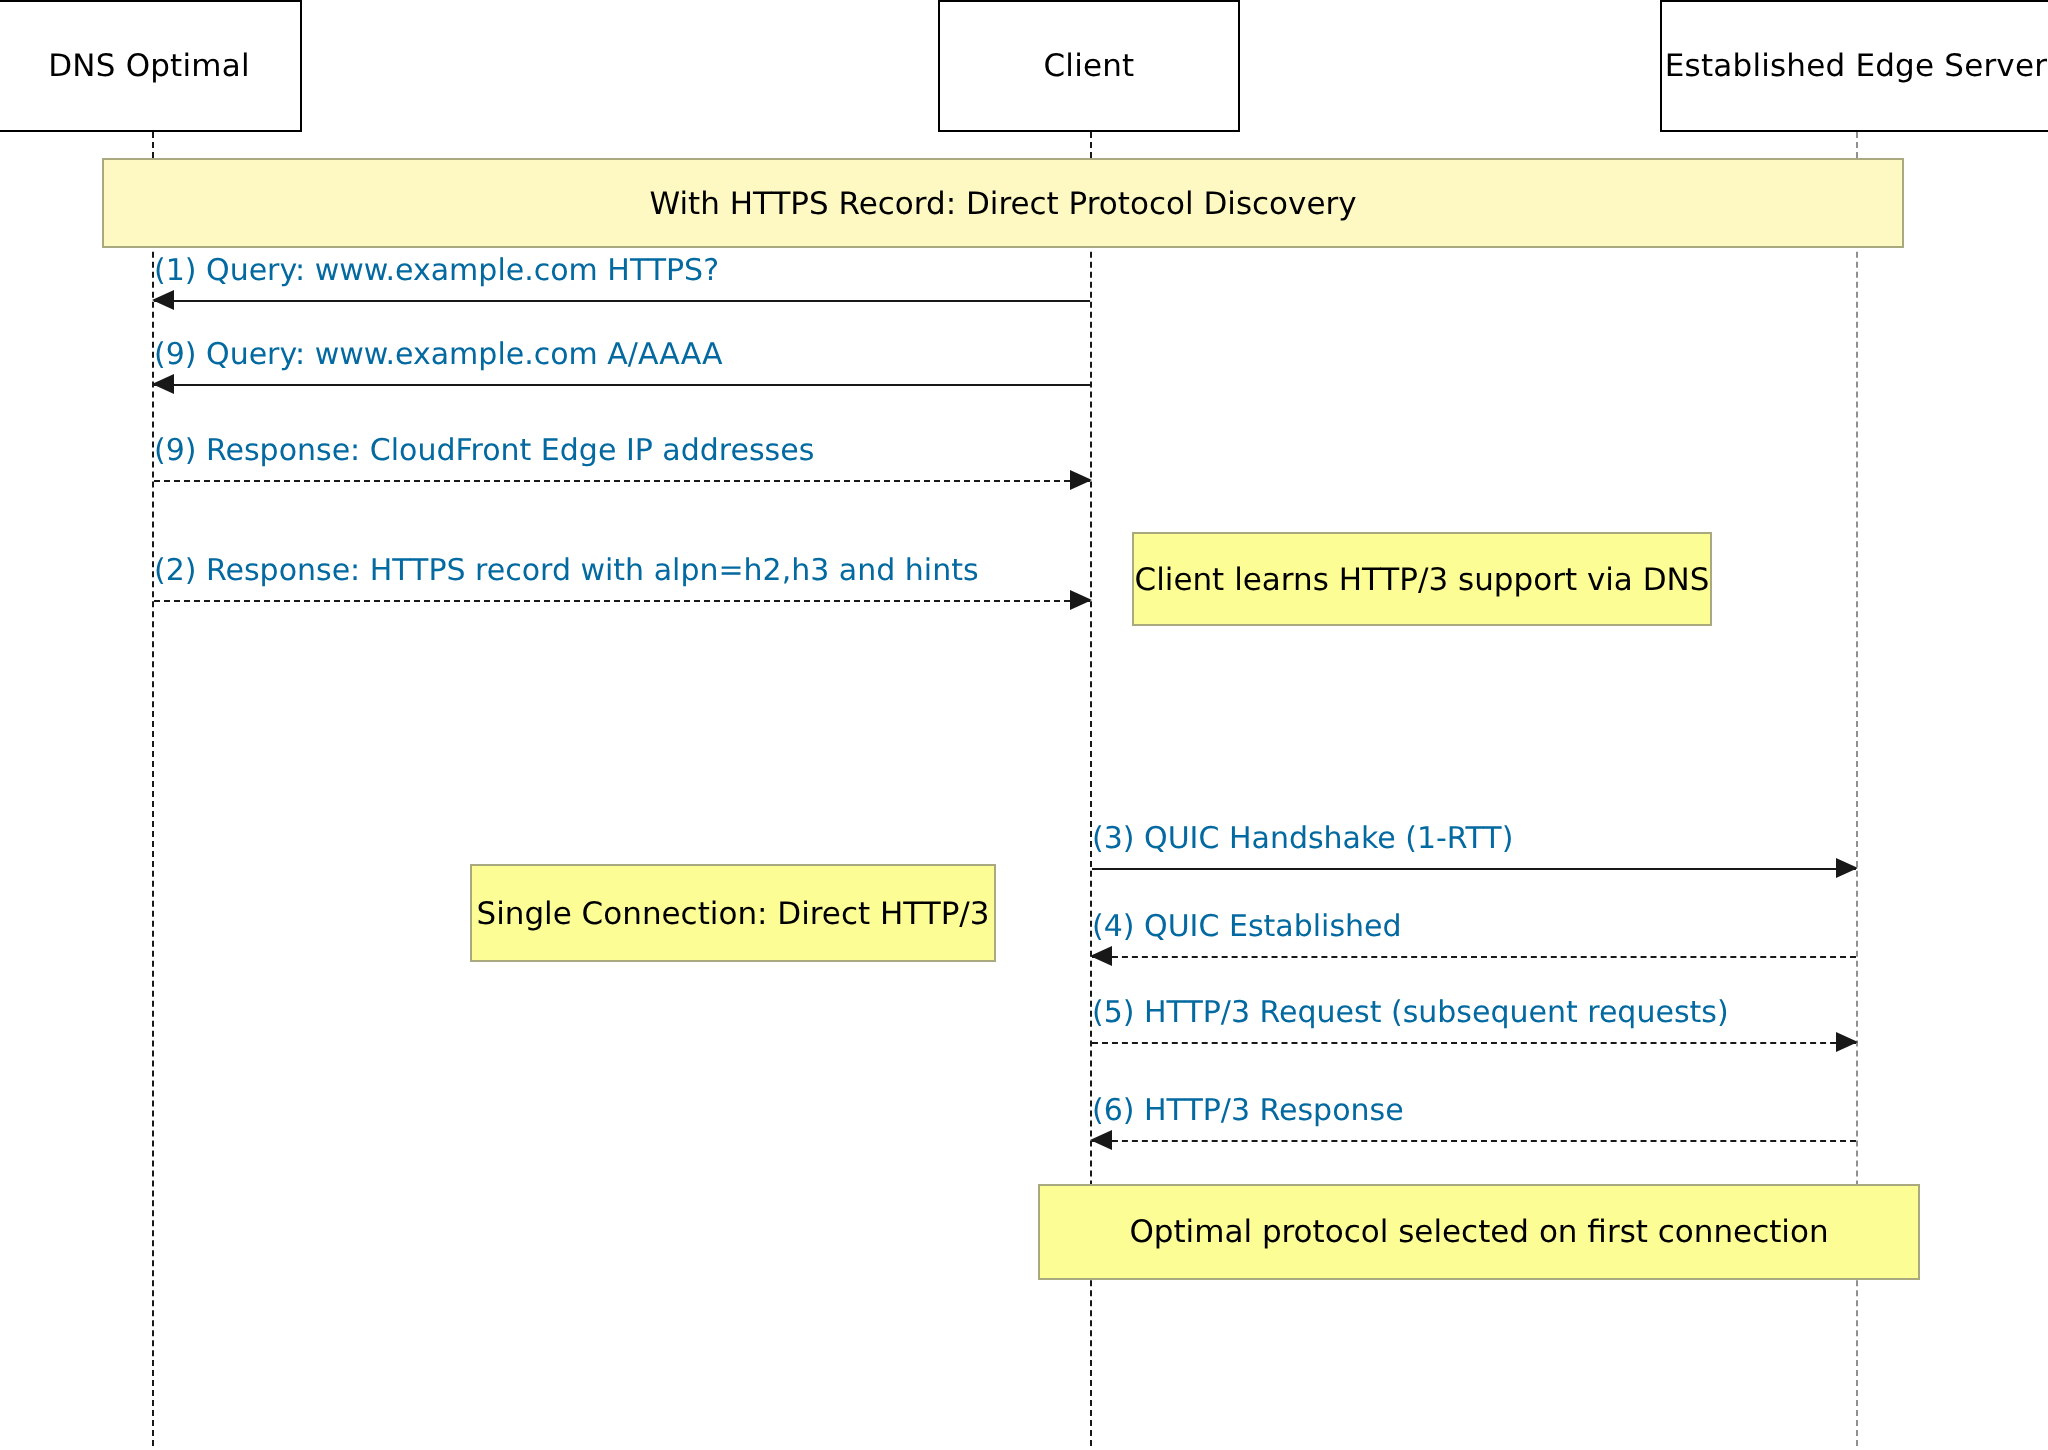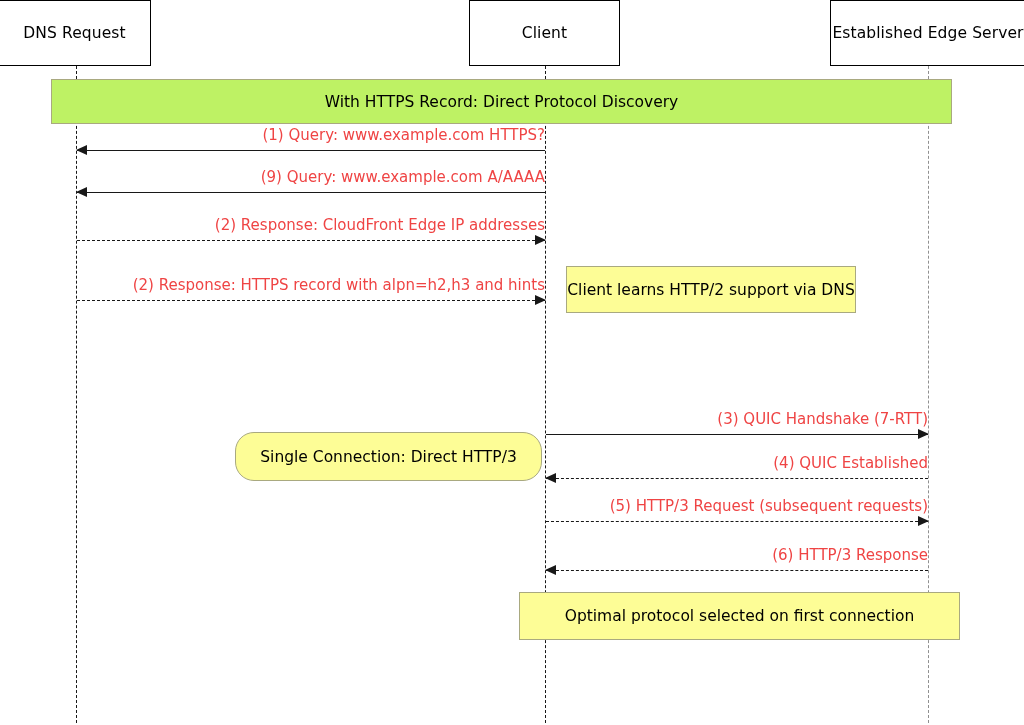--- a/index.html
+++ b/index.html
@@ -41,21 +41,21 @@
     border-left-width: 1.6px;
     border-left-style: dashed;
   }
   .lifeline.dark  { border-left-color: #181818; }
   .lifeline.grey  { border-left-color: #909090; }
 
   
   .banner {
     position: absolute;
     box-sizing: border-box;
-    background: #bef264;
+    background: #fef9c3;
     border: 1.3px solid #a9a980;
     display: flex;
     align-items: center;
     justify-content: center;
     font-size: 15.5px;
     color: #000000;
     white-space: nowrap;
   }
 
   
@@ -104,33 +104,33 @@
   .msg.to-right .head {
     right: -1px;
     border-left: 11px solid #181818;
   }
 
   .msg .label {
     position: absolute;
     left: 0;
     right: 0;
     bottom: 6px;
-    text-align: right;
+    text-align: left;
     font-size: 15px;
-    color: #ef4444;
+    color: #0369a1;
     white-space: nowrap;
   }
 </style>
 </head>
 <body>
 
 <div id="diagram">
 
   <div class="participant" style="left:-2px; top:0px; width:153px; height:66px;">
-    <span>DNS Request</span>
+    <span>DNS Optimal</span>
   </div>
 
   <div class="participant" style="left:469px; top:0px; width:151px; height:66px;text-align:center;">
     <span>Client</span>
   </div>
 
   <div class="participant" style="left:830px; top:0px; width:196px; height:66px;">
     <span>Established Edge Server</span>
   </div>
 
@@ -150,33 +150,33 @@
 
   <div class="msg solid to-left" style="left:77px; top:192px; width:468px;">
     <div class="line"></div>
     <div class="head"></div>
     <div class="label">(9) Query: www.example.com A/AAAA</div>
   </div>
 
   <div class="msg dashed to-right" style="left:77px; top:240px; width:468px;">
     <div class="line"></div>
     <div class="head"></div>
-    <div class="label">(2) Response: CloudFront Edge IP addresses</div>
+    <div class="label">(9) Response: CloudFront Edge IP addresses</div>
   </div>
 
   <div class="msg dashed to-right" style="left:77px; top:300px; width:468px;">
     <div class="line"></div>
     <div class="head"></div>
     <div class="label">(2) Response: HTTPS record with alpn=h2,h3 and hints</div>
   </div>
 
   <div class="msg solid to-right" style="left:546px; top:434px; width:382px;">
     <div class="line"></div>
     <div class="head"></div>
-    <div class="label">(3) QUIC Handshake (7-RTT)</div>
+    <div class="label">(3) QUIC Handshake (1-RTT)</div>
   </div>
 
   <div class="msg dashed to-left" style="left:546px; top:478px; width:382px;">
     <div class="line"></div>
     <div class="head"></div>
     <div class="label">(4) QUIC Established</div>
   </div>
 
   <div class="msg dashed to-right" style="left:546px; top:521px; width:382px;">
     <div class="line"></div>
@@ -184,24 +184,24 @@
     <div class="label">(5) HTTP/3 Request (subsequent requests)</div>
   </div>
 
   <div class="msg dashed to-left" style="left:546px; top:570px; width:382px;">
     <div class="line"></div>
     <div class="head"></div>
     <div class="label">(6) HTTP/3 Response</div>
   </div>
 
   <div class="note" style="left:566px; top:266px; width:290px; height:47px;">
-    <span>Client learns HTTP/2 support via DNS</span>
-  </div>
-
-  <div class="note" style="left:235px; top:432px; width:307px; height:49px;border-radius:19px;">
+    <span>Client learns HTTP/3 support via DNS</span>
+  </div>
+
+  <div class="note" style="left:235px; top:432px; width:263px; height:49px;">
     <span>Single Connection: Direct HTTP/3</span>
   </div>
 
   <div class="note" style="left:519px; top:592px; width:441px; height:48px;text-align:right;">
     <span>Optimal protocol selected on first connection</span>
   </div>
 
 </div>
 
 </body></html>

